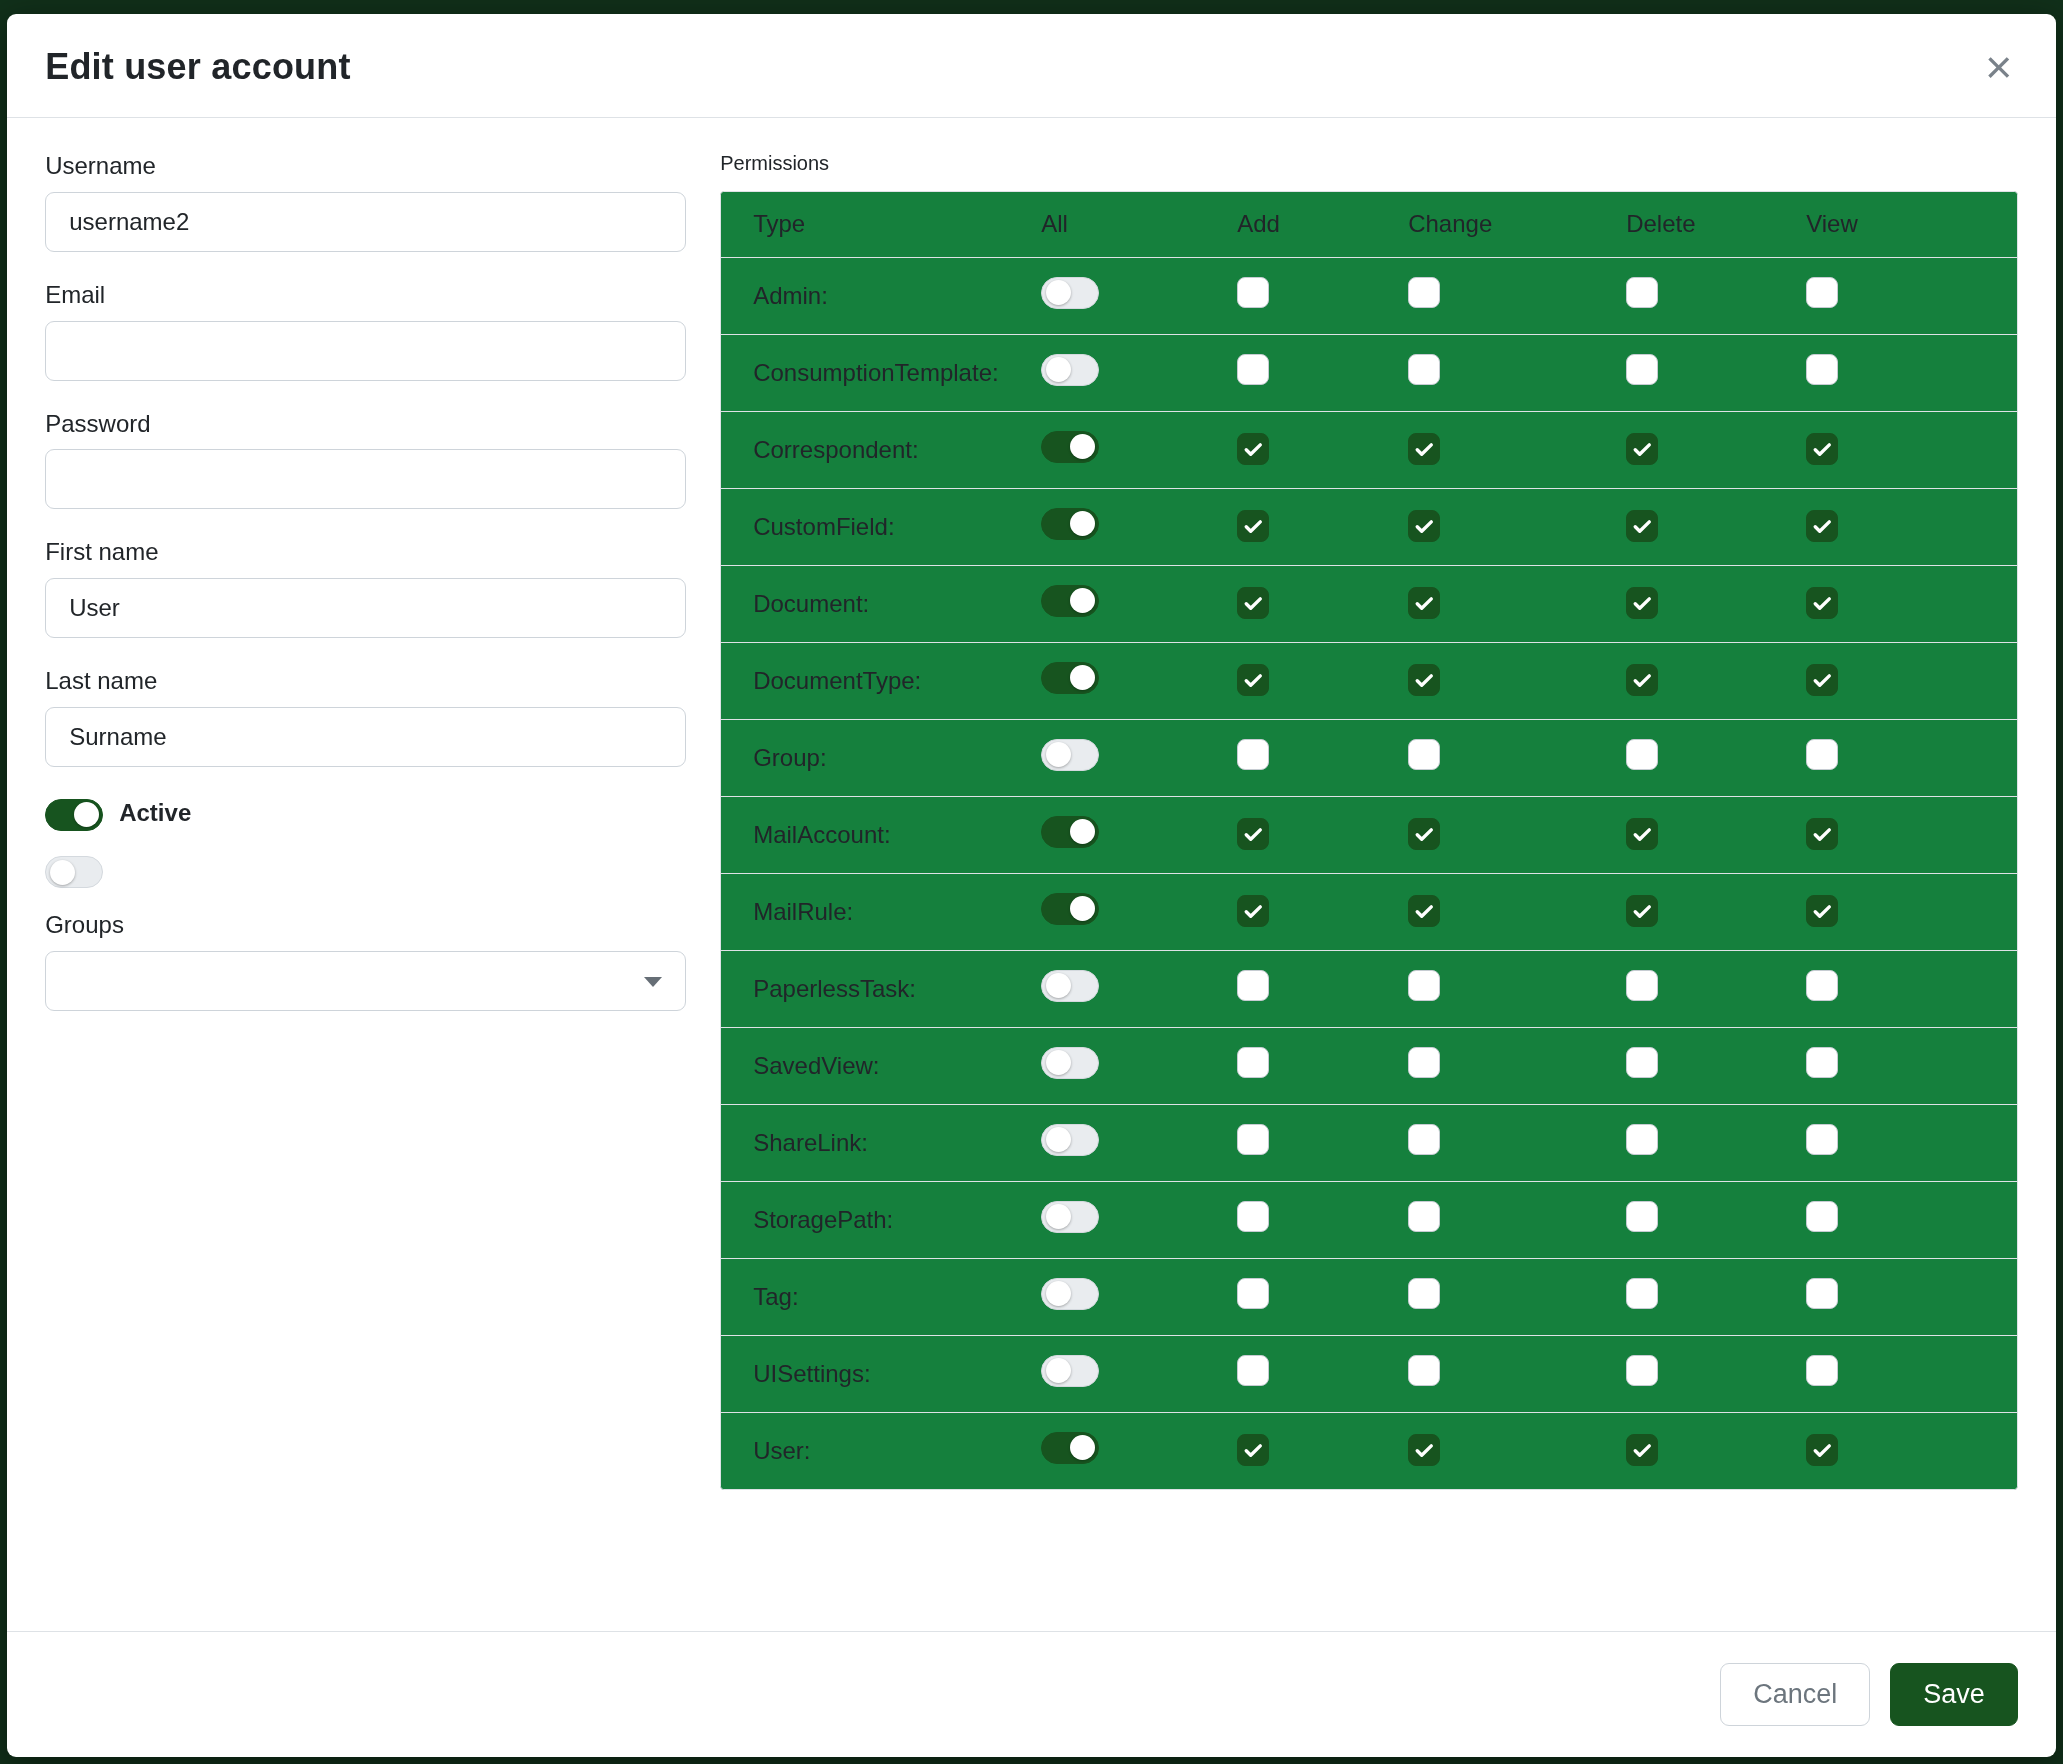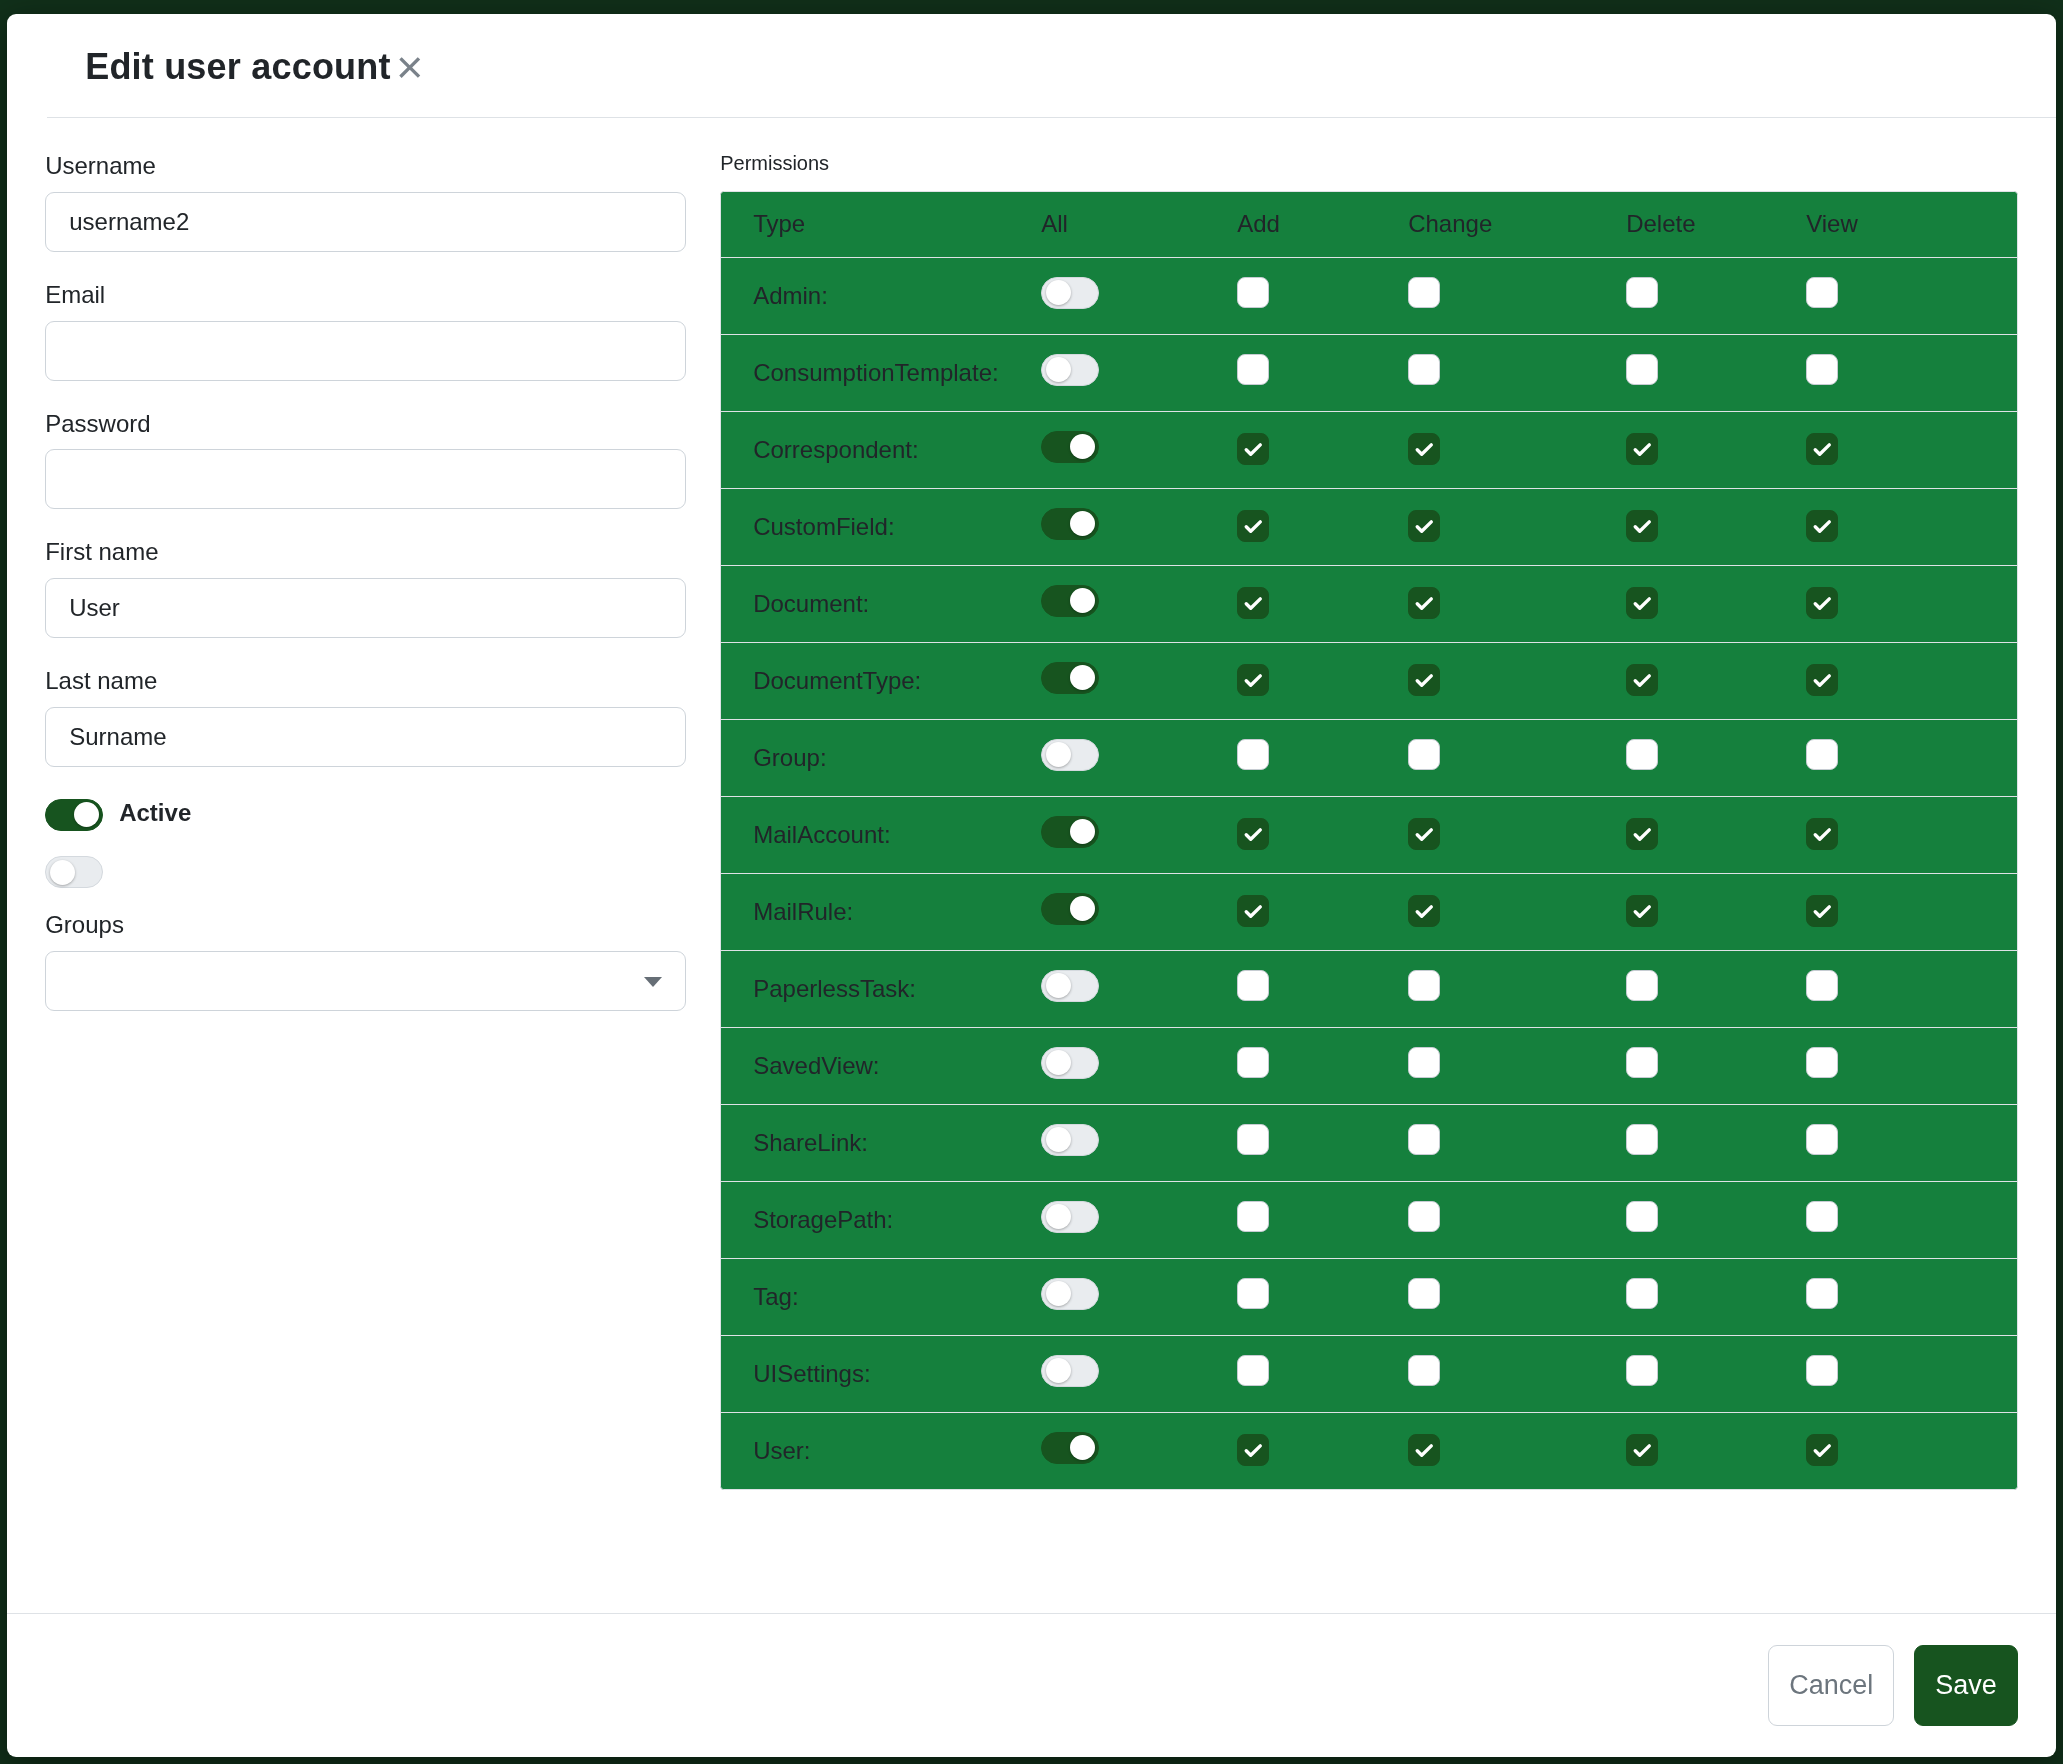--- a/index.html
+++ b/index.html
@@ -12,24 +12,23 @@
     overflow:hidden;
   }
   .modal{
     position:absolute; top:14.4px; left:7.2px; right:7.2px; bottom:7.2px;
     background:#fff; border-radius:9px;
     display:flex; flex-direction:column;
     box-shadow:0 9px 36px rgba(0,0,0,.45);
   }
   
   .modal-header{
-    display:flex; align-items:center; 
+    display:flex; align-items:center; justify-content:space-between;
     padding:29px 38px 27px 38px;
     border-bottom:1.8px solid var(--border);
-    margin-left:40px;
   }
   .modal-title{ font-size:36px; font-weight:600; letter-spacing:0.2px; }
   .close-btn{
     background:none; border:none; cursor:pointer;
     font-size:47px; line-height:1; color:#7a828a; font-weight:300;
     padding:0 5.4px;
   }
   
   .modal-body{
     flex:1; display:flex; gap:34px;
@@ -104,21 +103,21 @@
   .checkbox.checked{ background:var(--accent); border-color:var(--accent); }
   .checkbox svg{ width:22.5px; height:22.5px; display:block; }
 
   
   .modal-footer{
     border-top:1.8px solid var(--border);
     padding:31px 38px;
     display:flex; justify-content:flex-end; gap:20px;
   }
   .btn{
-    height:81px; padding:0 20px; font-size:27px; border-radius:9px;
+    height:63px; padding:0 32px; font-size:27px; border-radius:9px;
     font-family:"Liberation Sans", sans-serif; cursor:pointer;
   }
   .btn-cancel{ background:#fff; color:#6c757d; border:1.8px solid #ced4da; }
   .btn-save{ background:var(--accent); color:#fff; border:1.8px solid var(--accent); }
 </style>
 </head>
 <body style="background: rgb(17, 48, 26);">
 
 <div class="modal">
 

